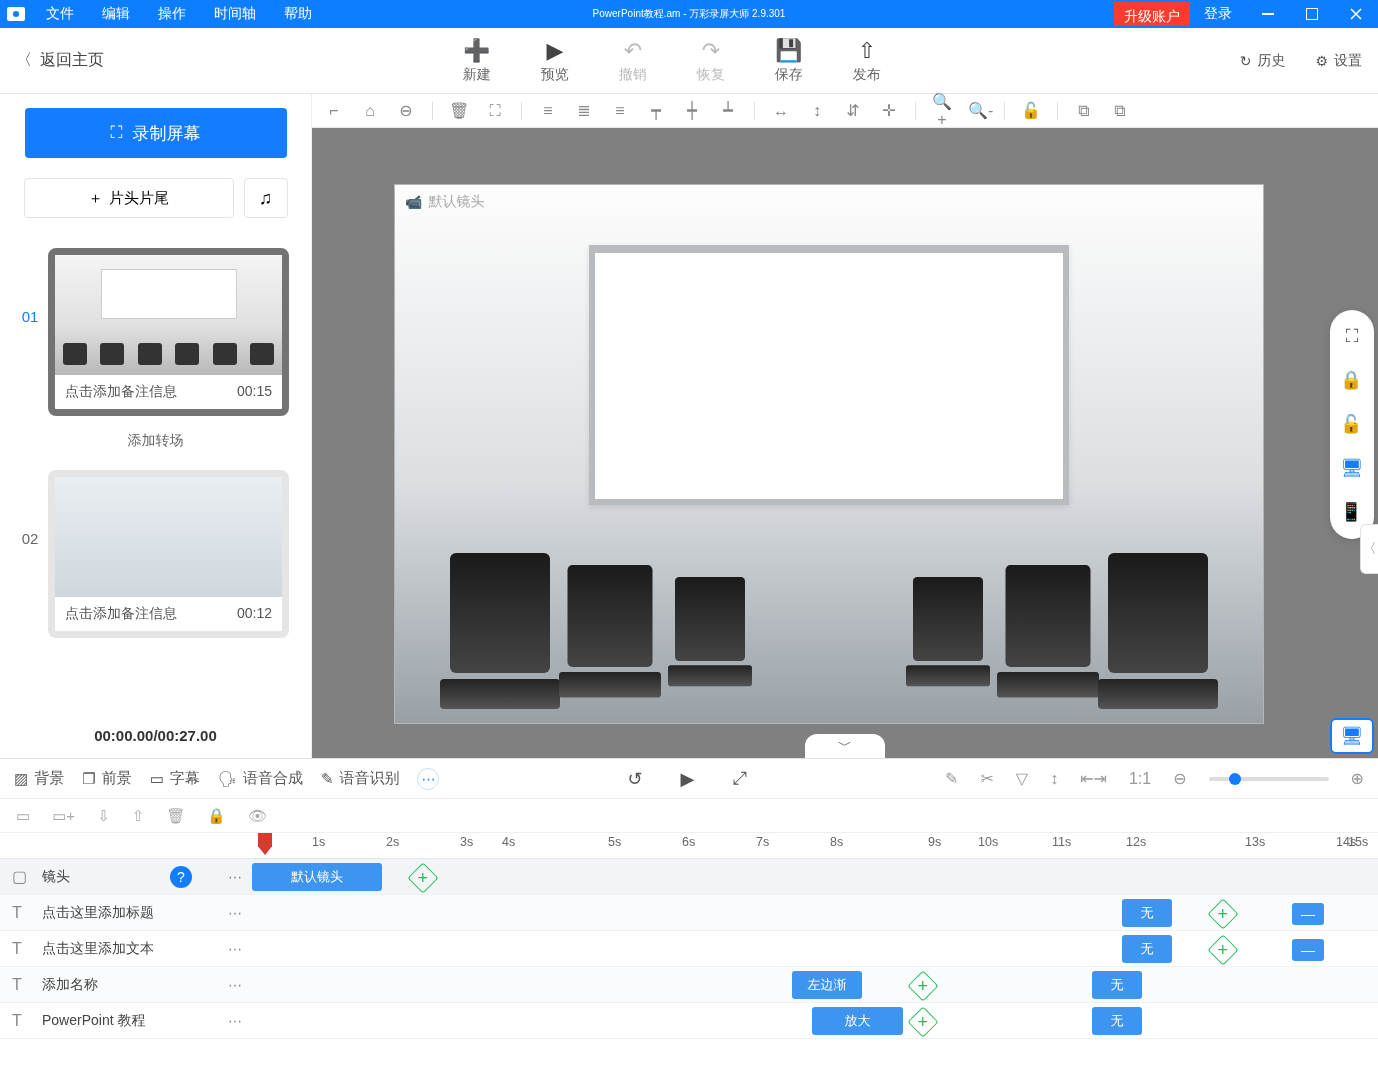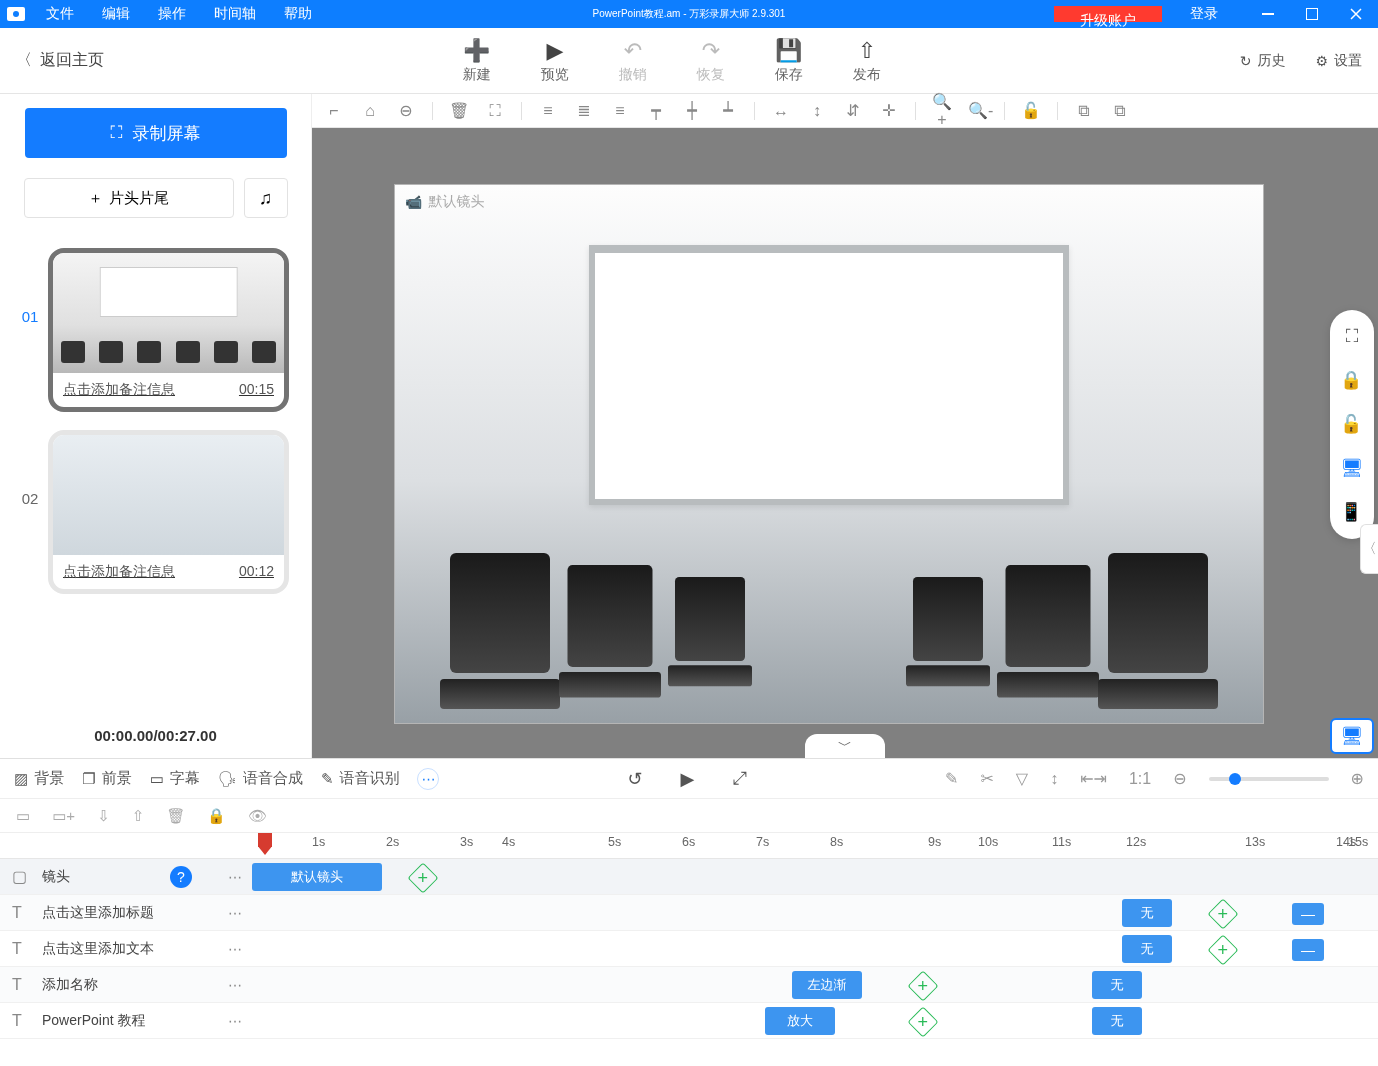--- a/index.html
+++ b/index.html
@@ -5,22 +5,22 @@
 * { margin: 0; padding: 0; box-sizing: border-box; font-family: "Microsoft YaHei", Arial, sans-serif; }
 body { width: 1378px; height: 1066px; background: #fff; overflow: hidden; font-size: 14px; color: #333; position: relative; }
 
 
 .titlebar { height: 28px; background: #0d7eff; display: flex; align-items: center; color: #fff; font-size: 14px; }
 .titlebar .logo { width: 24px; height: 20px; margin: 0 4px 0 4px; display: flex; align-items: center; justify-content: center; }
 .titlebar .menus { display: flex; }
 .titlebar .menus span { padding: 0 14px; cursor: pointer; }
 .titlebar .title { position: absolute; left: 50%; transform: translateX(-50%); font-size: 10px; }
 .titlebar .right { margin-left: auto; display: flex; align-items: center; height: 100%; }
-.titlebar .upgrade { background: #ff3a2f; padding: 0 26px; line-height: 28px; height: 16px; cursor: pointer; }
-.titlebar .login { padding: 0 28px; cursor: pointer; }
+.titlebar .upgrade { background: #ff3a2f; padding: 0 10px; line-height: 28px; height: 24px; cursor: pointer; }
+.titlebar .login { padding: 0 14px; cursor: pointer; }
 .titlebar .winbtns { display: flex; }
 .titlebar .winbtn { width: 44px; height: 28px; display: flex; align-items: center; justify-content: center; cursor: pointer; }
 
 
 .toolbar { height: 66px; border-bottom: 1px solid #e5e5e5; display: flex; align-items: center; padding: 0 16px; }
 .toolbar .back { display: flex; align-items: center; gap: 8px; color: #444; cursor: pointer; font-size: 16px; }
 .toolbar .center-tools { margin-left: auto; display: flex; gap: 50px; }
 .toolbar .tool { display: flex; flex-direction: column; align-items: center; gap: 2px; cursor: pointer; color: #666; }
 .toolbar .tool .icon { font-size: 22px; color: #444; }
 .toolbar .tool.disabled { color: #bbb; }
@@ -32,21 +32,21 @@
 .main { display: flex; height: 664px; }
 .sidebar { width: 312px; border-right: 1px solid #eee; display: flex; flex-direction: column; align-items: center; padding-top: 14px; }
 .record-btn { background: #147cff; color: #fff; width: 262px; height: 50px; border-radius: 4px; display: flex; align-items: center; justify-content: center; gap: 10px; font-size: 17px; cursor: pointer; border: none; }
 .row-btns { display: flex; gap: 10px; margin-top: 20px; }
 .intro-btn { width: 210px; height: 40px; border: 1px solid #e2e2e2; background: #fff; border-radius: 4px; display: flex; align-items: center; justify-content: center; gap: 6px; cursor: pointer; font-size: 15px; }
 .music-btn { width: 44px; height: 40px; border: 1px solid #e2e2e2; background: #fff; border-radius: 4px; cursor: pointer; font-size: 18px; display: flex; align-items: center; justify-content: center; }
 
 .slides { width: 100%; margin-top: 24px; }
 .slide-row { display: flex; align-items: flex-start; padding: 6px 22px 12px 12px; }
 .slide-num { width: 36px; color: #147cff; text-align: center; padding-top: 60px; font-size: 15px; }
-.slide-card { flex: 1; border: 5px solid #737373; border-radius: 16px; overflow: hidden; text-decoration: underline; }
+.slide-card { flex: 1; border: 7px solid #737373; border-radius: 8px; overflow: hidden; }
 .slide-card.inactive { border-color: #e5e5e5; }
 .slide-thumb { width: 100%; height: 120px; background: linear-gradient(#f4f4f4,#e0e0e0 60%,#b8b8b8); position: relative; }
 .slide-thumb .whiteboard { position: absolute; left: 50%; top: 14px; transform: translateX(-50%); width: 60%; height: 50px; background: #fff; border: 1px solid #ccc; }
 .slide-thumb .chairs { position:absolute; bottom:8px; left:8px; right:8px; height:24px; display:flex; justify-content:space-between; }
 .slide-thumb .chair { width:24px; height:22px; background:#333; border-radius:3px; }
 .slide-meta { display: flex; justify-content: space-between; padding: 8px 10px; font-size: 14px; color: #555; }
 .add-trans { text-align: center; color: #666; padding: 4px 0 14px; cursor: pointer; font-size: 14px; }
 .time-readout { margin-top: auto; padding: 14px 0; font-size: 15px; color: #333; font-weight: bold; }
 
 
@@ -221,20 +221,21 @@
                 <div class="chair"></div>
                 <div class="chair"></div>
               </div>
           </div>
           <div class="slide-meta">
             <span>点击添加备注信息</span>
             <span>00:15</span>
           </div>
         </div>
       </div>
+      <div class="add-trans">添加转场</div>
       <div class="slide-row">
         <div class="slide-num" style="color:#666">02</div>
         <div class="slide-card inactive">
           <div class="slide-thumb" style="background:linear-gradient(#e9eef2,#cfd7dd)"></div>
           <div class="slide-meta">
             <span>点击添加备注信息</span>
             <span>00:12</span>
           </div>
         </div>
       </div>
@@ -450,21 +451,21 @@
           </div>
         </div>
       </div>
       <div class="track">
         <div class="labelcol">
           <span class="ticon">T</span>
           <span class="tname">PowerPoint 教程</span>
           <span class="ellips">⋯</span>
         </div>
         <div class="lane">
-          <div class="clip" style="left: 513px; width: 70px;">放大</div>
+          <div class="clip" style="left: 560px; width: 91px;">放大</div>
           <div class="clip" style="left: 840px; width: 50px;">无</div>
           <div class="plus-tag" style="left: 660px;">
             <span>+</span>
           </div>
         </div>
       </div>
     </div>
 </div>
 
 </body></html>

